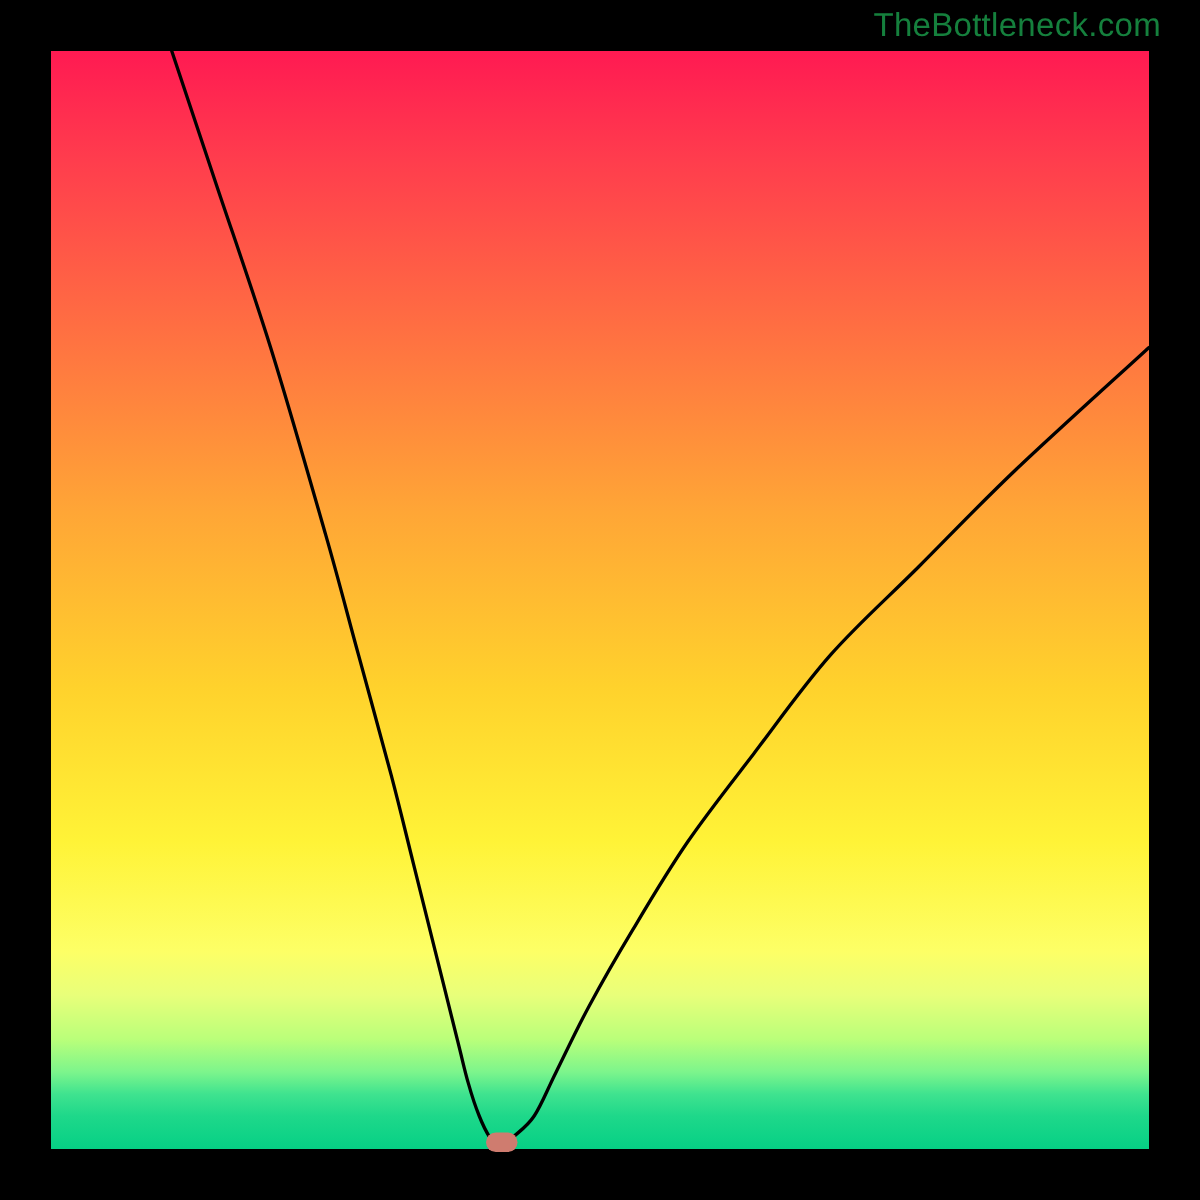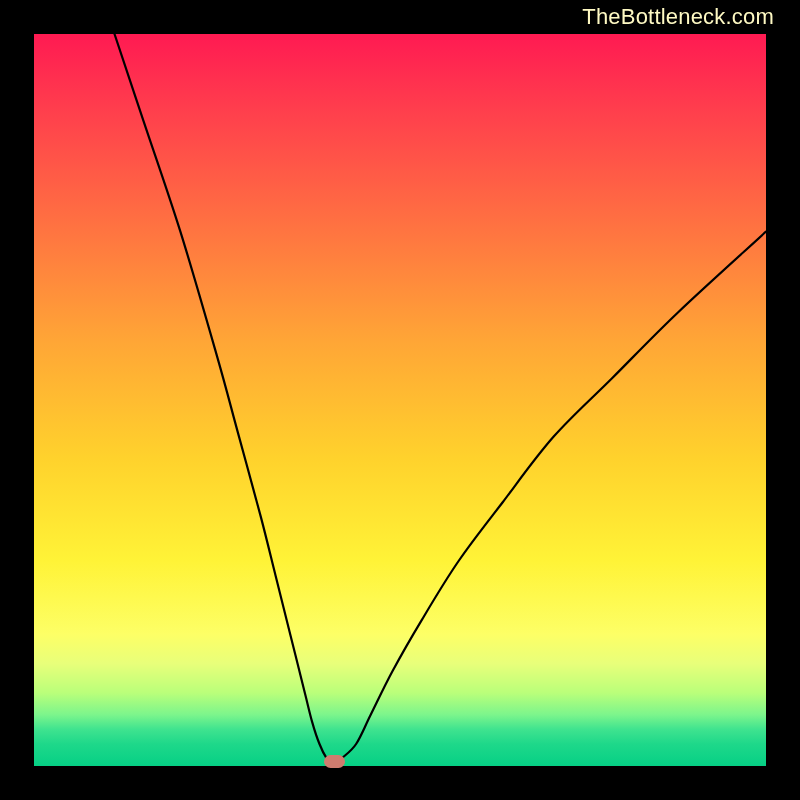--- a/index.html
+++ b/index.html
@@ -64,21 +64,21 @@
   .marker {
     position: absolute;
     background: #cf7c6f;
     border-radius: 8px;
   }
   
   .watermark {
     position: absolute;
     top: 4px;
     right: 26px;
-    color: #fef9c3;
+    color: #15803d;
     font-size: 22px;
     font-weight: 500;
     letter-spacing: 0.2px;
     -webkit-font-smoothing: antialiased;
   }
 </style>
 </head>
 <body>
 
 <div class="frame">

